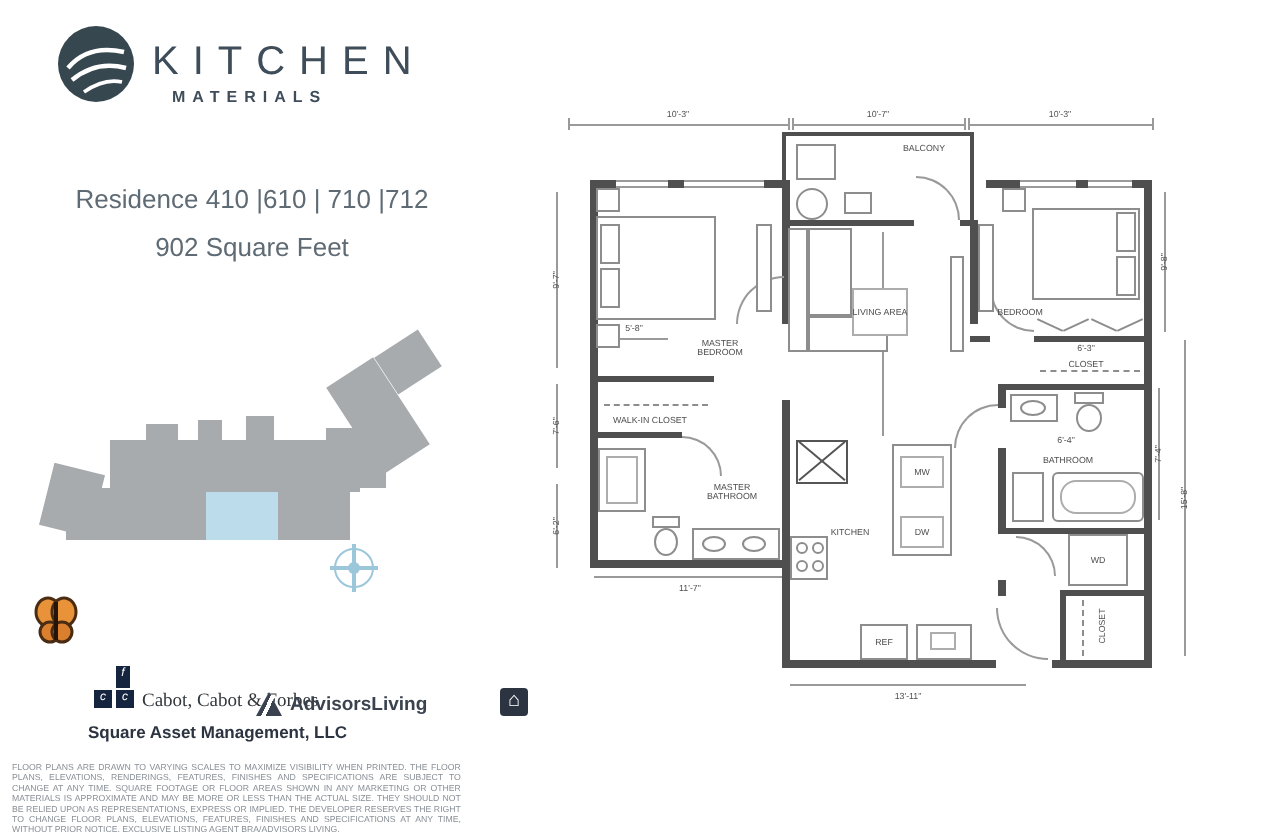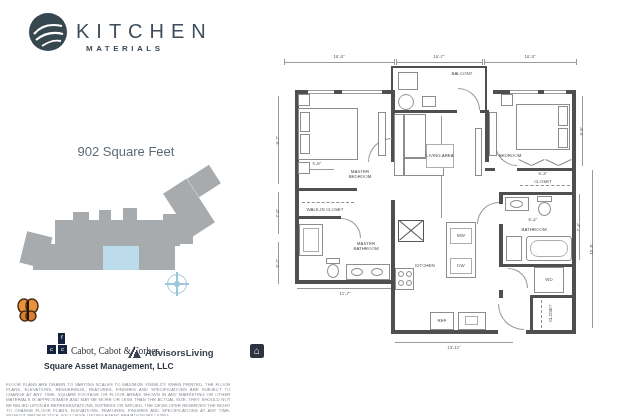--- a/index.html
+++ b/index.html
@@ -59,21 +59,22 @@
 
   <svg id="brand-logo" viewBox="0 0 40 40">
     <circle cx="20" cy="20" r="19" fill="#37474f"></circle>
     <path d="M6,22 Q16,10 34,14" stroke="#fff" stroke-width="2.2" fill="none"></path>
     <path d="M8,28 Q20,18 35,22" stroke="#fff" stroke-width="2.2" fill="none"></path>
     <path d="M14,34 Q24,27 33,29" stroke="#fff" stroke-width="1.8" fill="none"></path>
   </svg>
   <div id="brand-name">KITCHEN</div>
   <div id="brand-sub">MATERIALS</div>
 
-  <div class="res" style="top:144px">902 Square Feet</div>
+  <div class="res" style="top:92px">Residence 410 |610 | 710 |712</div>
+  <div class="res" style="top:116px">902 Square Feet</div>
 
   <div id="siteplan">
     <i class="blk" style="left:40px;top:52px;width:125px;height:26px"></i>
     <i class="blk" style="left:18px;top:76px;width:142px;height:26px"></i>
     <i class="blk" style="left:58px;top:44px;width:16px;height:9px"></i>
     <i class="blk" style="left:84px;top:42px;width:12px;height:10px"></i>
     <i class="blk" style="left:108px;top:40px;width:14px;height:12px"></i>
     <i class="blk" style="left:148px;top:46px;width:30px;height:30px"></i>
     <i class="blk" style="left:8px;top:66px;width:26px;height:32px;transform:rotate(14deg)"></i>
     <i class="blk" style="left:160px;top:14px;width:28px;height:52px;transform:rotate(-33deg)"></i>

